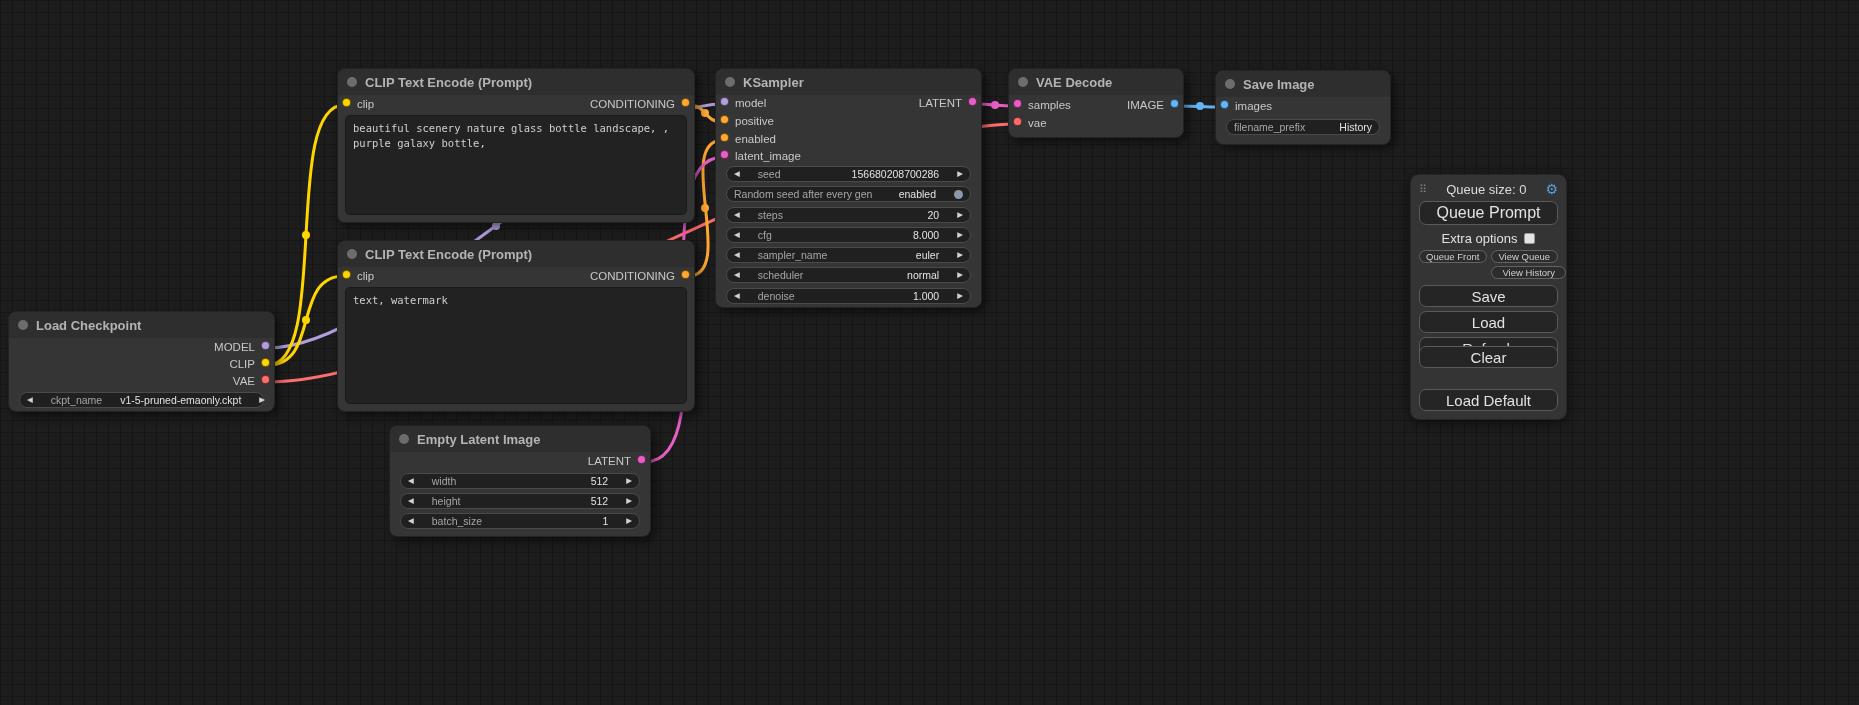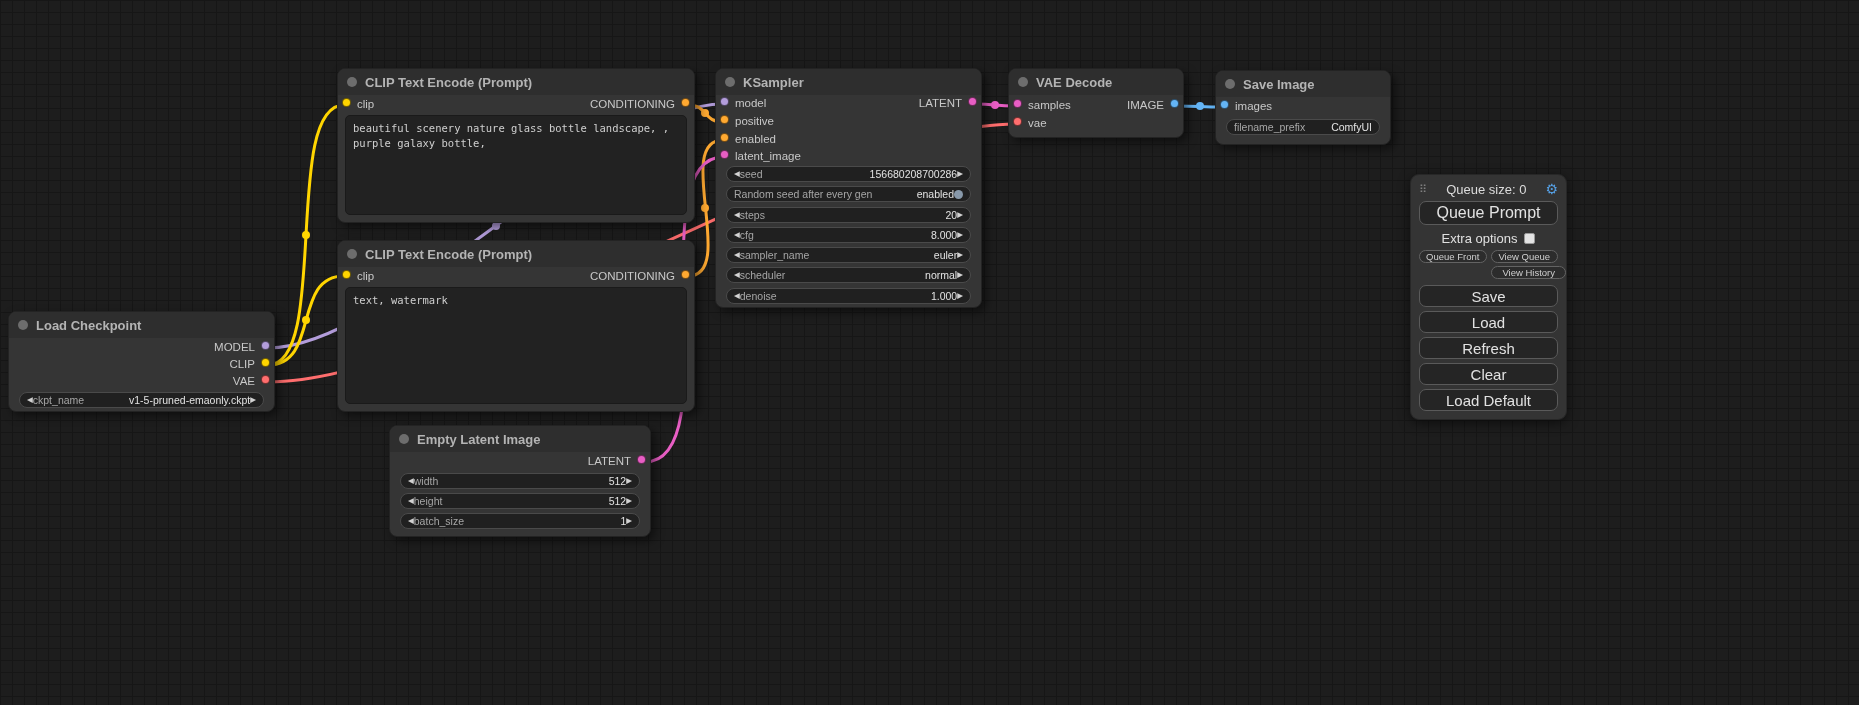--- a/index.html
+++ b/index.html
@@ -41,21 +41,21 @@
   .c-model { background:var(--model); }
   .c-clip { background:var(--clip); }
   .c-vae { background:var(--vae); }
   .c-cond { background:var(--conditioning); }
   .c-latent { background:var(--latent); }
   .c-image { background:var(--image); }
 
   .widget {
     position:absolute; left:10px; right:10px; height:16px;
     background:#202020; border:1px solid #4a4a4a; border-radius:9px;
-    display:flex; align-items:center; gap:0;
+    display:flex; align-items:center; gap:18px;
     padding:0 7px; font-size:10.5px; white-space:nowrap;
   }
   .wlabel { color:#a6a6a6; }
   .wvalue { margin-left:auto; color:#e2e2e2; }
   .arrow { font-size:7.5px; color:#d2d2d2; line-height:1; flex:none; }
   .toggle-dot { width:9px; height:9px; border-radius:50%; background:var(--toggle_on); flex:none; }
 
   textarea.prompt {
     position:absolute; left:7px; right:7px;
     background:#222222; border:1px solid #1a1a1a; border-radius:5px;
@@ -290,21 +290,21 @@
   <div class="node-title">
     <span class="collapse-dot"></span>
     <span>Save Image</span>
   </div>
   <div class="slot in" style="top:29px">
     <span class="dot c-image"></span>
     <span>images</span>
   </div>
   <div class="widget" style="top:48px">
     <span class="wlabel">filename_prefix</span>
-    <span class="wvalue">ComfyUI</span>
+    <span class="wvalue">History</span>
   </div>
 </div>
 
 <div class="menu-panel">
   <div class="menu-header">
     <span class="drag-handle">⠿</span>
     <span class="queue-size">Queue size: 0</span>
     <span class="gear">⚙</span>
   </div>
   <div class="btn btn-queue">Queue Prompt</div>
@@ -315,15 +315,15 @@
   <div class="small-row">
     <div class="btn btn-small">Queue Front</div>
     <div class="btn btn-small">View Queue</div>
   </div>
   <div class="history-row">
     <div class="btn-history">View History</div>
   </div>
   <div class="btn btn-big" style="top:110px">Save</div>
   <div class="btn btn-big" style="top:136px">Load</div>
   <div class="btn btn-big" style="top:162px">Refresh</div>
-  <div class="btn btn-big" style="top:188px">Clear</div>
+  <div class="btn btn-big" style="top:171px">Clear</div>
   <div class="btn btn-big" style="top:214px">Load Default</div>
 </div>
 
 </body></html>

